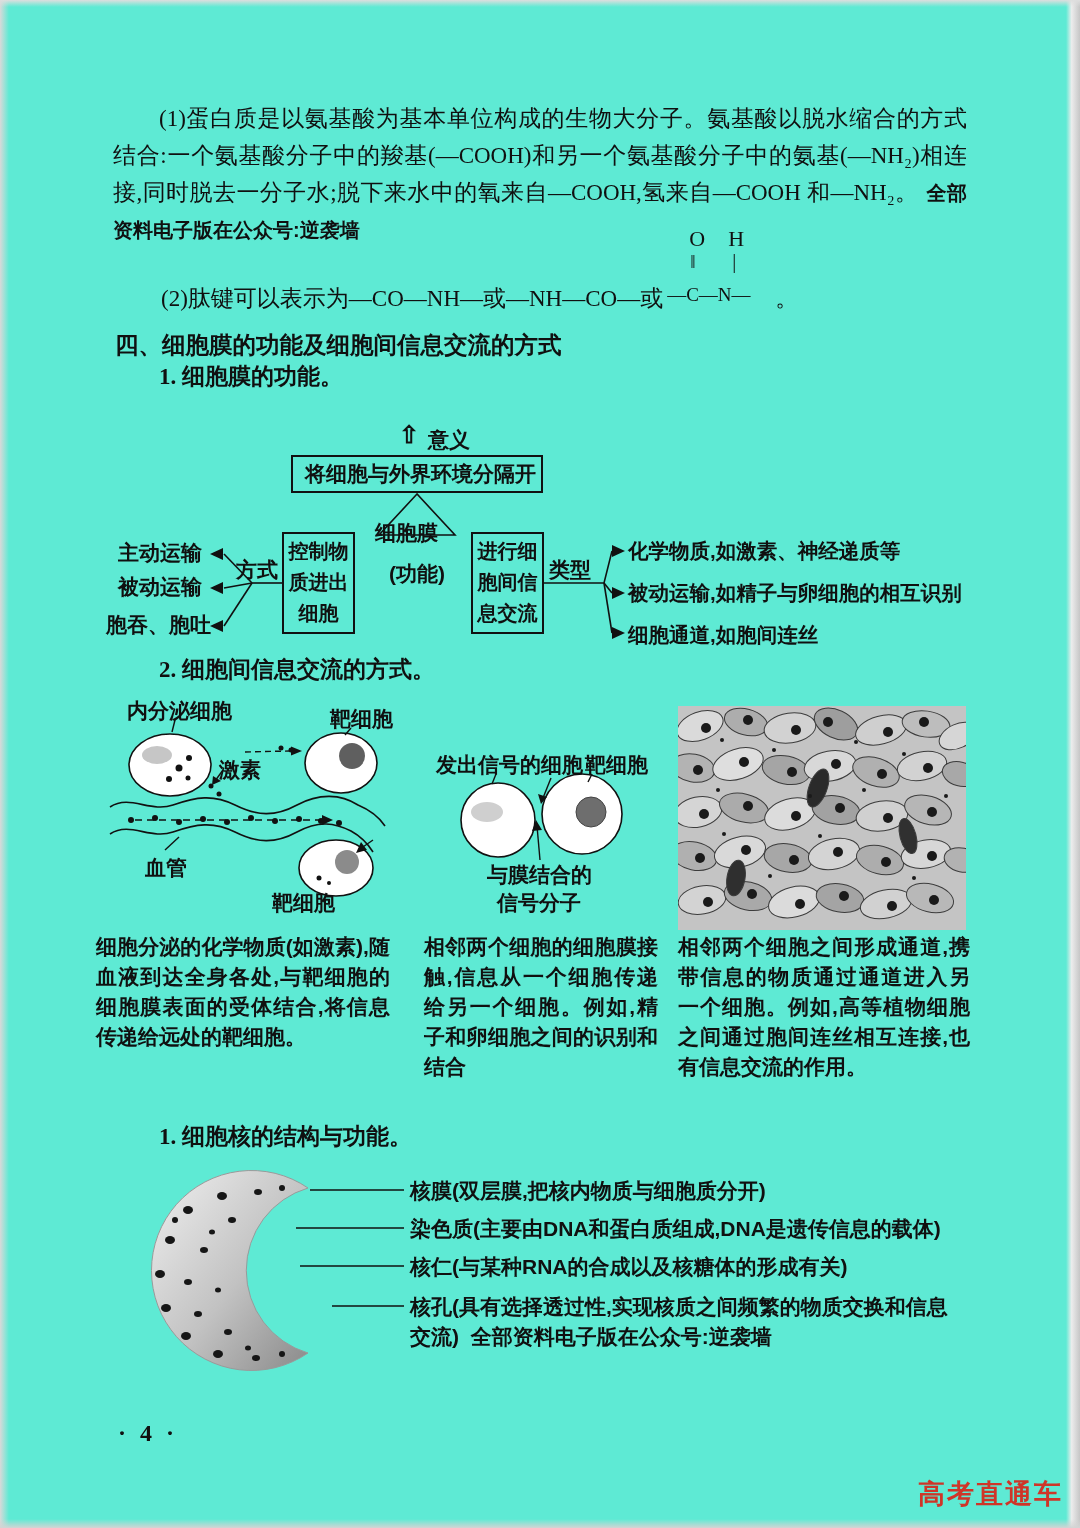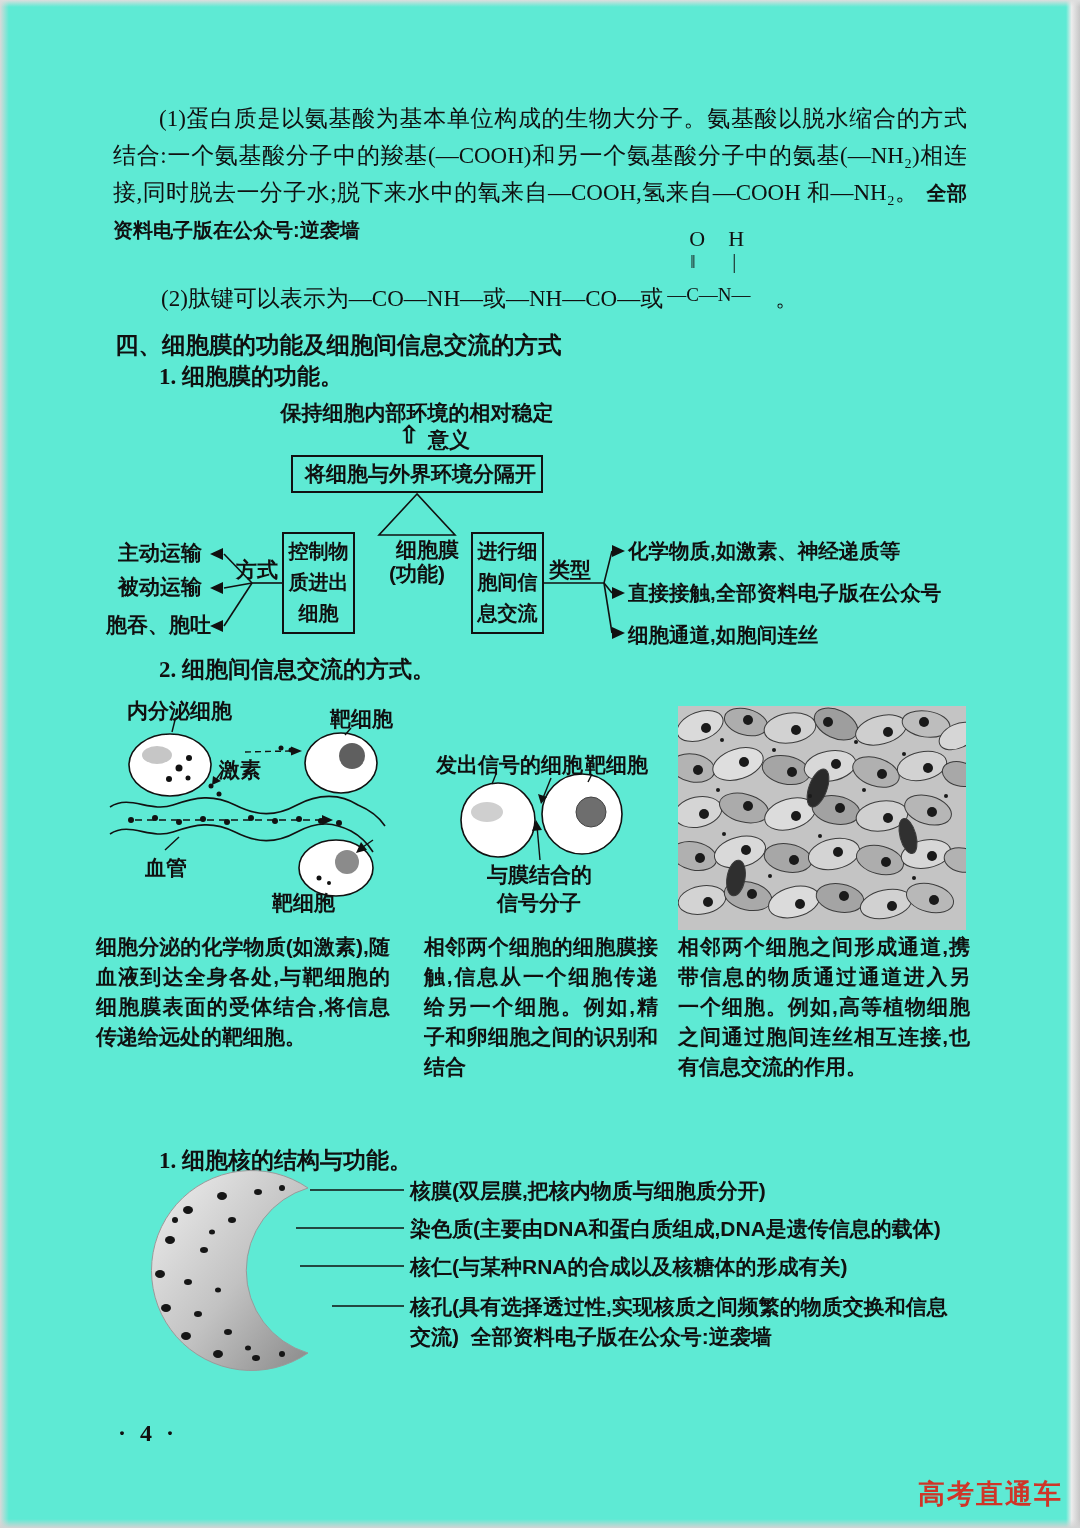--- a/index.html
+++ b/index.html
@@ -63,35 +63,34 @@
     <g fill="#111">
       <polygon points="210,174 223,168 223,180"></polygon>
       <polygon points="210,208 223,202 223,214"></polygon>
       <polygon points="210,246 223,240 223,252"></polygon>
       <polygon points="625,171 612,165 612,177"></polygon>
       <polygon points="625,213 612,207 612,219"></polygon>
       <polygon points="625,253 612,247 612,259"></polygon>
     </g>
   </svg>
 
-  <div class="abs hei" style="left:277px;top:400px;width:280px;text-align:center;">保持细胞内部环境的相对稳定</div>
   <div class="abs" style="left:399px;top:422px;font:700 24px/26px 'Liberation Sans',sans-serif;">⇧</div>
   <div class="abs hei" style="left:428px;top:427px;">意义</div>
   <div class="abs topbox" style="left:291px;top:455px;width:252px;height:38px;padding-left:7px;">将细胞与外界环境分隔开</div>
-  <div class="abs hei" style="left:375px;top:537px;width:84px;text-align:right;">细胞膜</div>
+  <div class="abs hei" style="left:375px;top:520px;width:84px;text-align:left;">细胞膜</div>
   <div class="abs hei" style="left:375px;top:561px;width:84px;text-align:center;">(功能)</div>
   <div class="abs dbox" style="left:282px;top:532px;width:73px;height:102px;padding-top:2px;">控制物质进出细胞</div>
   <div class="abs hei" style="left:236px;top:557px;">方式</div>
   <div class="abs dbox" style="left:471px;top:532px;width:73px;height:102px;padding-top:2px;">进行细胞间信息交流</div>
   <div class="abs hei" style="left:549px;top:557px;">类型</div>
   <div class="abs hei" style="left:118px;top:540px;">主动运输</div>
   <div class="abs hei" style="left:118px;top:574px;">被动运输</div>
   <div class="abs hei" style="left:106px;top:612px;">胞吞、胞吐</div>
   <div class="abs hei-s" style="left:628px;top:538px;">化学物质,如激素、神经递质等</div>
-  <div class="abs hei-s" style="left:628px;top:580px;">直接接触,全部资料电子版在公众号</div>
+  <div class="abs hei-s" style="left:628px;top:580px;">被动运输,如精子与卵细胞的相互识别</div>
   <div class="abs hei-s" style="left:628px;top:622px;">细胞通道,如胞间连丝</div>
 
   <div class="abs sub" style="left:159px;top:655px;">2. 细胞间信息交流的方式。</div>
 
   <svg class="abs" style="left:95px;top:690px;" width="305" height="228" viewBox="0 0 305 228">
     <g fill="#fff" stroke="#111" stroke-width="1.6">
       <ellipse cx="75" cy="75" rx="41" ry="31"></ellipse>
       <ellipse cx="246" cy="73" rx="36" ry="30"></ellipse>
       <ellipse cx="241" cy="178" rx="37" ry="28"></ellipse>
     </g>
@@ -252,21 +251,21 @@
         <circle cx="142" cy="130" r="2"></circle>
         <circle cx="236" cy="172" r="2"></circle>
         <circle cx="92" cy="170" r="2"></circle>
     </g>
   </svg>
 
   <div class="abs cap" style="left:96px;top:932px;width:294px;">细胞分泌的化学物质(如激素),随血液到达全身各处,与靶细胞的细胞膜表面的受体结合,将信息传递给远处的靶细胞。</div>
   <div class="abs cap" style="left:424px;top:932px;width:234px;">相邻两个细胞的细胞膜接触,信息从一个细胞传递给另一个细胞。例如,精子和卵细胞之间的识别和结合</div>
   <div class="abs cap" style="left:678px;top:932px;width:292px;">相邻两个细胞之间形成通道,携带信息的物质通过通道进入另一个细胞。例如,高等植物细胞之间通过胞间连丝相互连接,也有信息交流的作用。</div>
 
-  <div class="abs sub" style="left:159px;top:1122px;margin-top:24px;">1. 细胞核的结构与功能。</div>
+  <div class="abs sub" style="left:159px;top:1122px;">1. 细胞核的结构与功能。</div>
 
   <svg class="abs" style="left:130px;top:1158px;" width="230" height="225" viewBox="0 0 230 225">
     <defs>
       <linearGradient id="ng" x1="0" y1="0" x2="1" y2="1">
         <stop offset="0" stop-color="#f0f0f0"></stop>
           <stop offset="0.55" stop-color="#c2c2c2"></stop>
           <stop offset="1" stop-color="#8a8a8a"></stop>
       </linearGradient>
     </defs>
     <path d="M 178,30 A 100,100 0 1 0 178,195 A 86,86 0 0 1 178,30 Z" fill="url(#ng)" stroke="#9a9a9a" stroke-width="1"></path>

